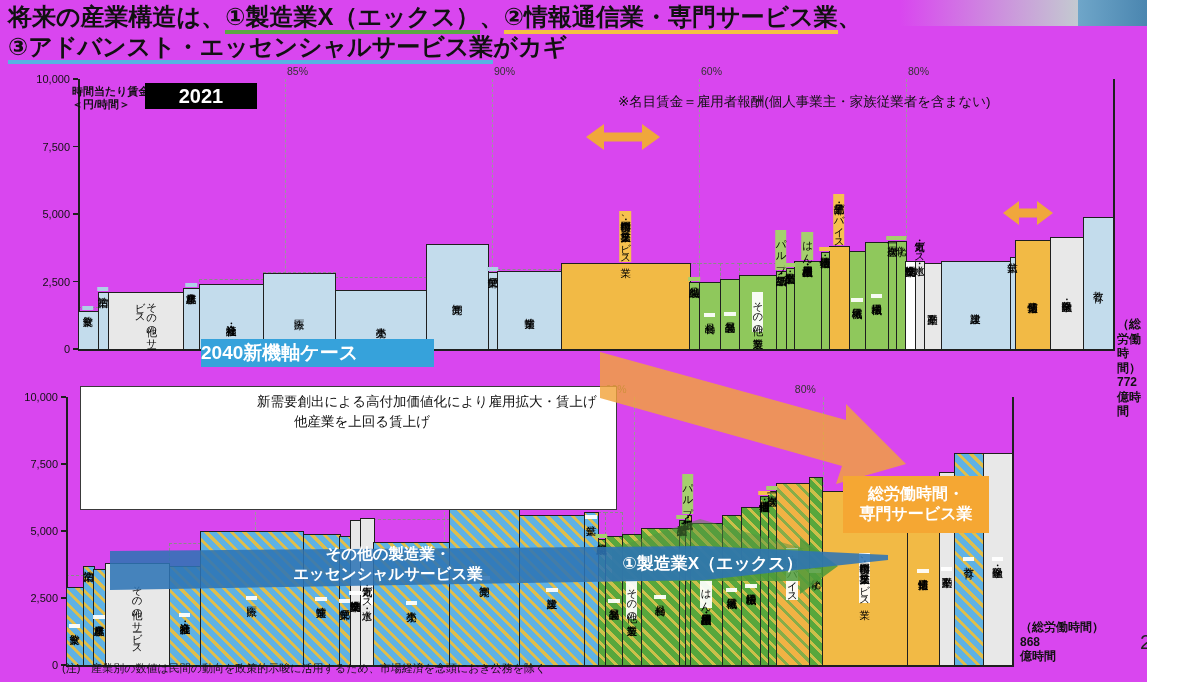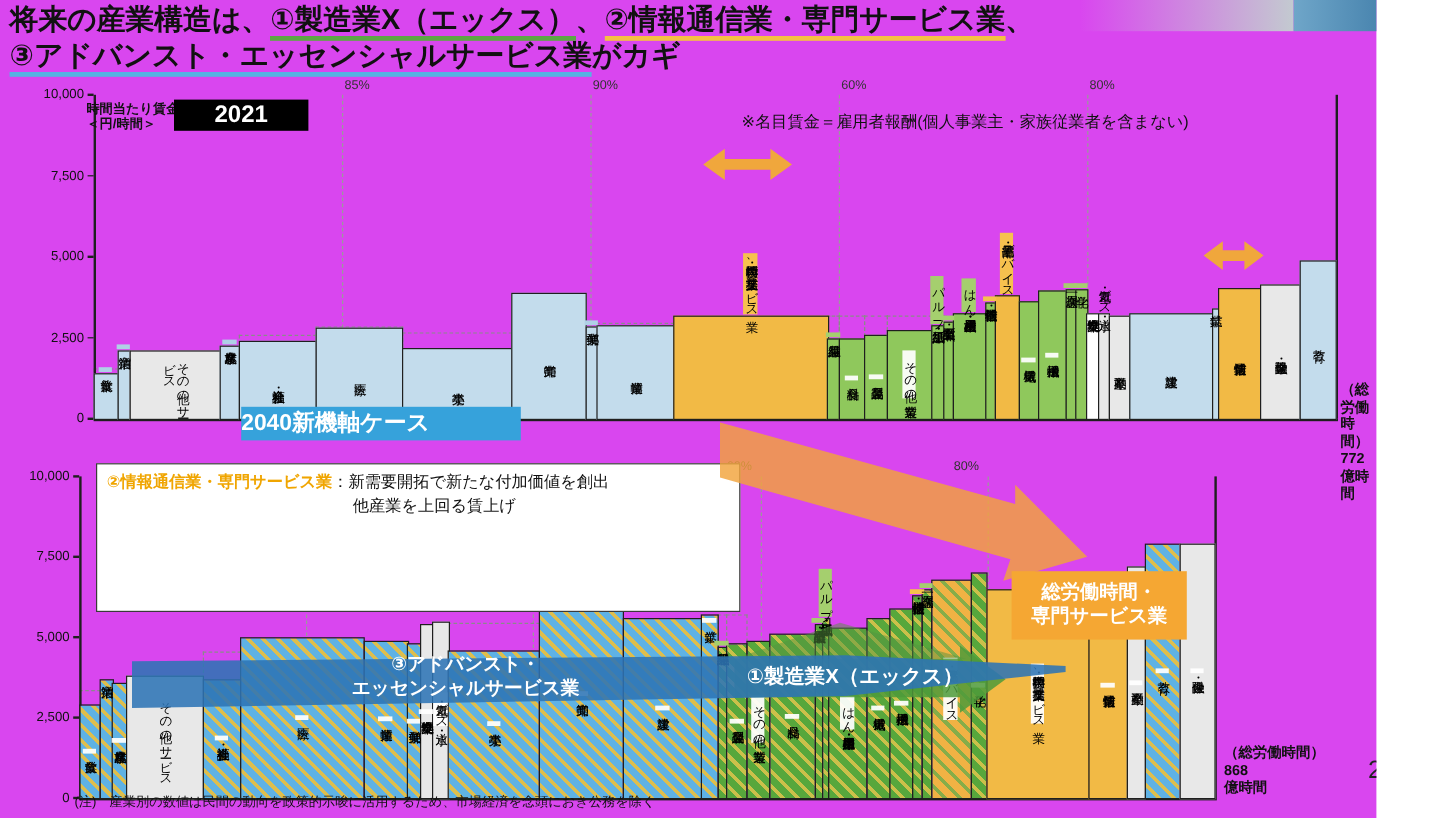--- a/index.html
+++ b/index.html
@@ -80,21 +80,21 @@
 
   <div class="totals" style="left:1117px;top:317px;">
     <span>（総労働時間）</span><br>
     <span>772</span><br>
     <span>億時間</span>
   </div>
 
   <div class="casebox">2040新機軸ケース</div>
 
   <div class="legendbox">
-    <div><span class="lg-orange">②情報通信業・専門サービス業</span><span>：新需要開拓で新たな付加価値を創出</span></div>
+    <div class="lg-indent1">新需要創出による高付加価値化により雇用拡大・賃上げ</div>
     <div class="lg-indent2">他産業を上回る賃上げ</div>
   </div>
 
   <div class="totals" style="left:1020px;top:620px;">
     <span>（総労働時間）</span><br>
     <span>868</span><br>
     <span>億時間</span>
   </div>
 
   <svg class="svglayer" width="1200" height="682" viewBox="0 0 1200 682">
@@ -102,21 +102,21 @@
     <polygon fill="#F0A73C" points="1003,213 1019,201 1019,208.5 1037,208.5 1037,201 1053,213 1037,225 1037,217.5 1019,217.5 1019,225"></polygon>
     <polygon fill="#F1A33C" opacity="0.82" points="600,352 846,420 846,404 906,464 836,484 842,466 600,398"></polygon>
     <polygon fill="#55933F" opacity="0.5" points="612,549 700,519 805,549"></polygon>
     <polygon fill="#4D9A3A" opacity="0.85" points="612,549 800,549 800,538 838,566 800,594 800,581 612,581"></polygon>
     <polygon fill="#2E74B5" opacity="0.88" points="110,551 705,546 888,555 888,560 705,580 110,590"></polygon>
   </svg>
 
   <div class="bandtext" style="left:620px;top:552px;width:185px;font-size:17px;text-align:center;">①製造業X（エックス）</div>
 
   <div class="bandtext" style="left:288px;top:544px;width:200px;font-size:15.5px;line-height:19.5px;text-align:center;">
-    <span>③アドバンスト・</span><br><span>エッセンシャルサービス業</span>
+    <span>その他の製造業・</span><br><span>エッセンシャルサービス業</span>
   </div>
 
   <div class="boxlabel2">
     <span>総労働時間・</span><br><span>専門サービス業</span>
   </div>
 
   <div class="footnote">(注)　産業別の数値は民間の動向を政策的示唆に活用するため、市場経済を念頭におき公務を除く</div>
   <div class="pagenum">2</div>
 
 <div class="vgrid" style="left: 285px; top: 79px; height: 270px;"></div>

